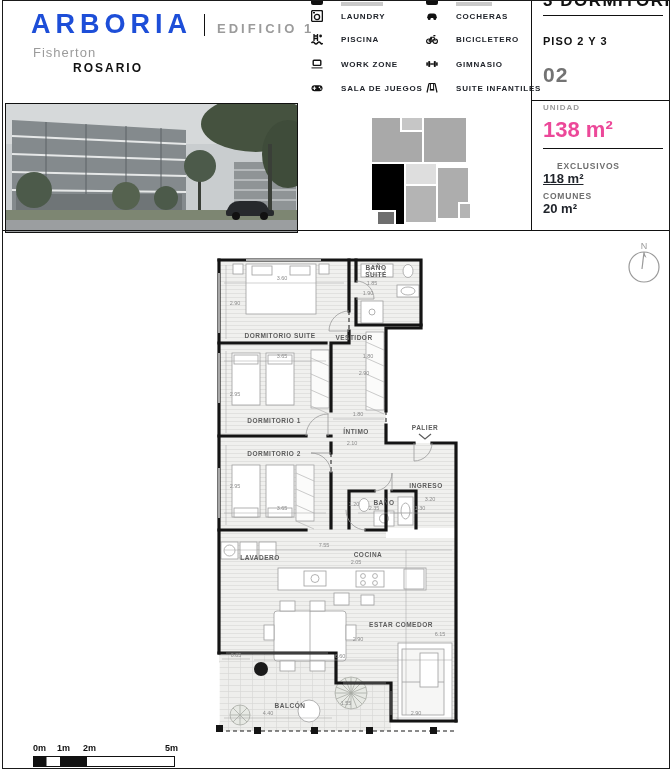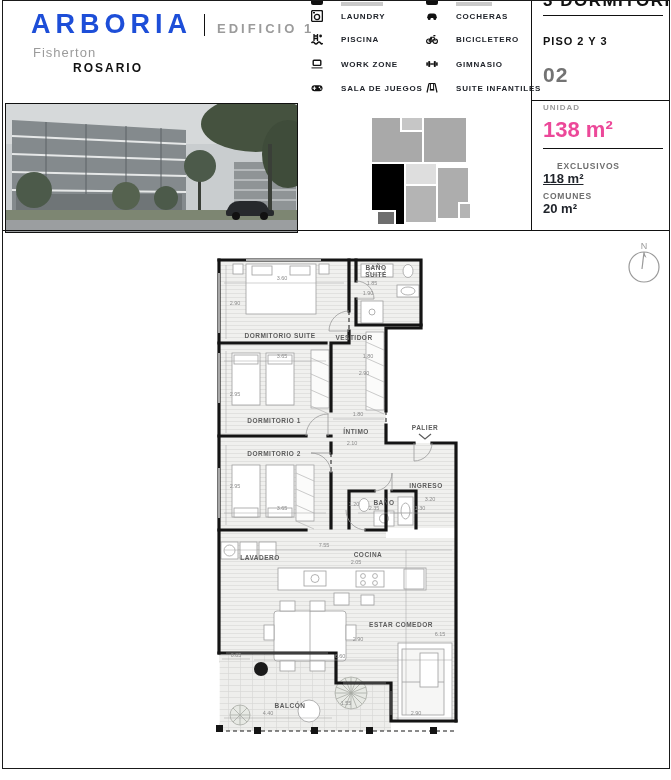--- a/index.html
+++ b/index.html
@@ -434,15 +434,26 @@
         <text x="210" y="235">INGRESO</text>
         <text x="44" y="307">LAVADERO</text>
         <text x="152" y="304">COCINA</text>
         <text x="185" y="374">ESTAR COMEDOR</text>
         <text x="74" y="455">BALCÓN</text>
       </g>
 
       <path d="M203,181 L209,186 L215,181" stroke="#5c5c5c" stroke-width="1.2" fill="none"></path>
     </svg>
 
+    <div class="abs" style="left:30px;top:742px;width:160px;height:26px;">
+      <span class="scale-label" style="left:0;">0m</span>
+      <span class="scale-label" style="left:24px;">1m</span>
+      <span class="scale-label" style="left:50px;">2m</span>
+      <span class="scale-label" style="left:132px;">5m</span>
+      <svg class="abs" style="left:0;top:13px;" width="142" height="11" viewBox="0 0 142 11">
+        <rect x="0.5" y="0.5" width="141" height="10" fill="#fff" stroke="#111"></rect>
+        <rect x="0.5" y="0.5" width="13" height="10" fill="#111"></rect>
+        <rect x="27" y="0.5" width="27" height="10" fill="#111"></rect>
+      </svg>
+    </div>
 
   </div>
 </div>
 
 </body></html>

